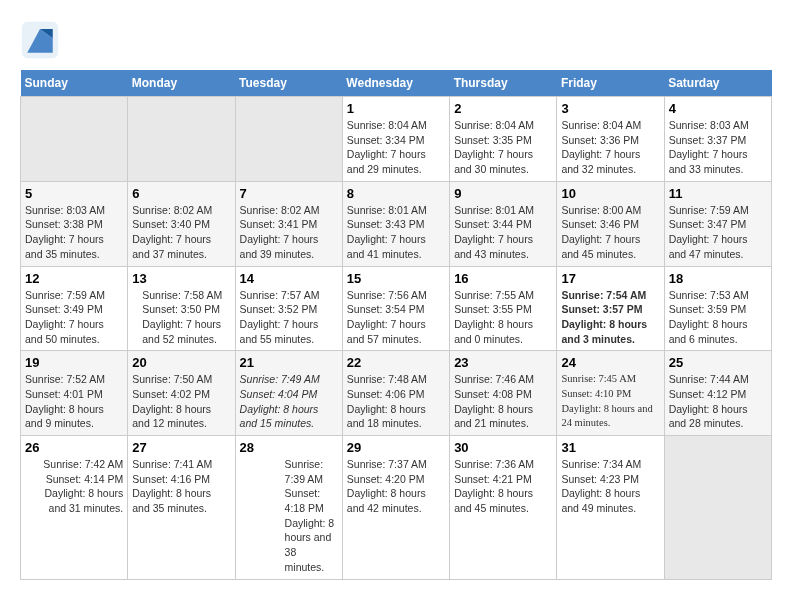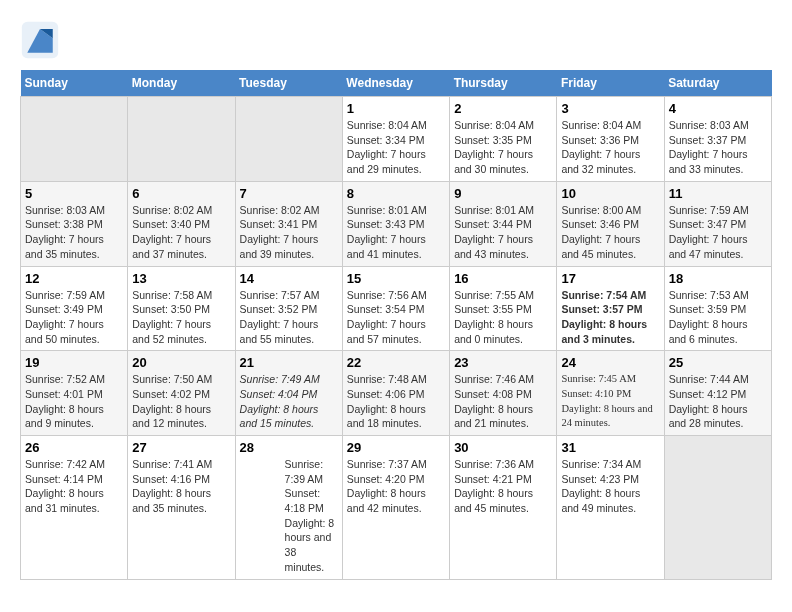--- a/index.html
+++ b/index.html
@@ -197,21 +197,21 @@
       </tr>
       <tr>
         <td>
           <span class="day-num">12</span>
           <div class="day-info" style="white-space: pre-line;">Sunrise: 7:59 AM
 Sunset: 3:49 PM
 Daylight: 7 hours and 50 minutes.</div>
         </td>
         <td>
           <span class="day-num">13</span>
-          <div class="day-info" style="white-space: pre-line;">Sunrise: 7:58 AM
+          <div class="day-info" style="white-space: pre-line; margin-left: 10px;">Sunrise: 7:58 AM
 Sunset: 3:50 PM
 Daylight: 7 hours and 52 minutes.</div>
         </td>
         <td>
           <span class="day-num">14</span>
           <div class="day-info" style="white-space: pre-line;">Sunrise: 7:57 AM
 Sunset: 3:52 PM
 Daylight: 7 hours and 55 minutes.</div>
         </td>
         <td>
@@ -279,21 +279,21 @@
         <td>
           <span class="day-num">25</span>
           <div class="day-info" style="white-space: pre-line;">Sunrise: 7:44 AM
 Sunset: 4:12 PM
 Daylight: 8 hours and 28 minutes.</div>
         </td>
       </tr>
       <tr>
         <td>
           <span class="day-num">26</span>
-          <div class="day-info" style="white-space: pre-line;">Sunrise: 7:42 AM
+          <div class="day-info" style="white-space: pre-line; text-align: right;">Sunrise: 7:42 AM
 Sunset: 4:14 PM
 Daylight: 8 hours and 31 minutes.</div>
         </td>
         <td>
           <span class="day-num">27</span>
           <div class="day-info" style="white-space: pre-line;">Sunrise: 7:41 AM
 Sunset: 4:16 PM
 Daylight: 8 hours and 35 minutes.</div>
         </td>
         <td>

